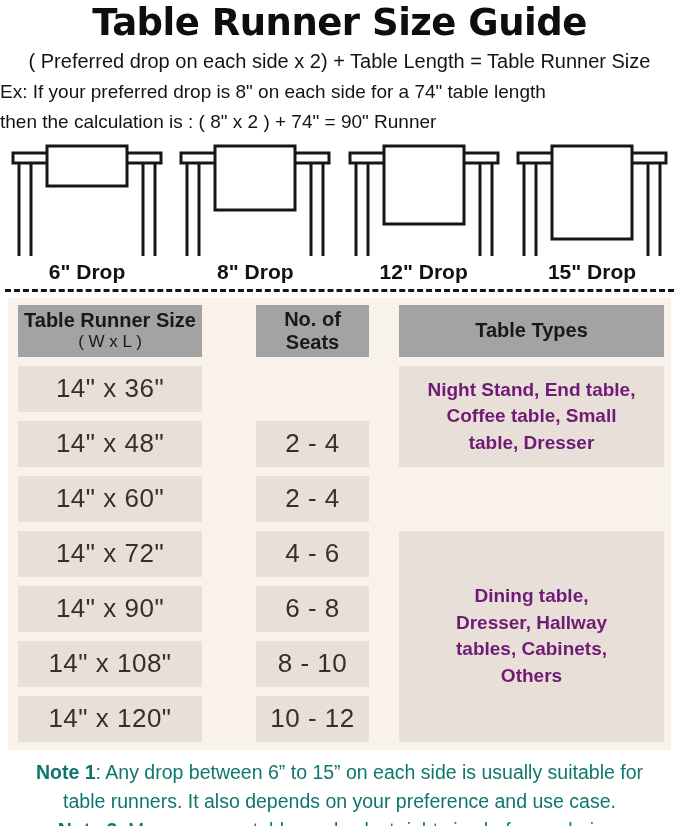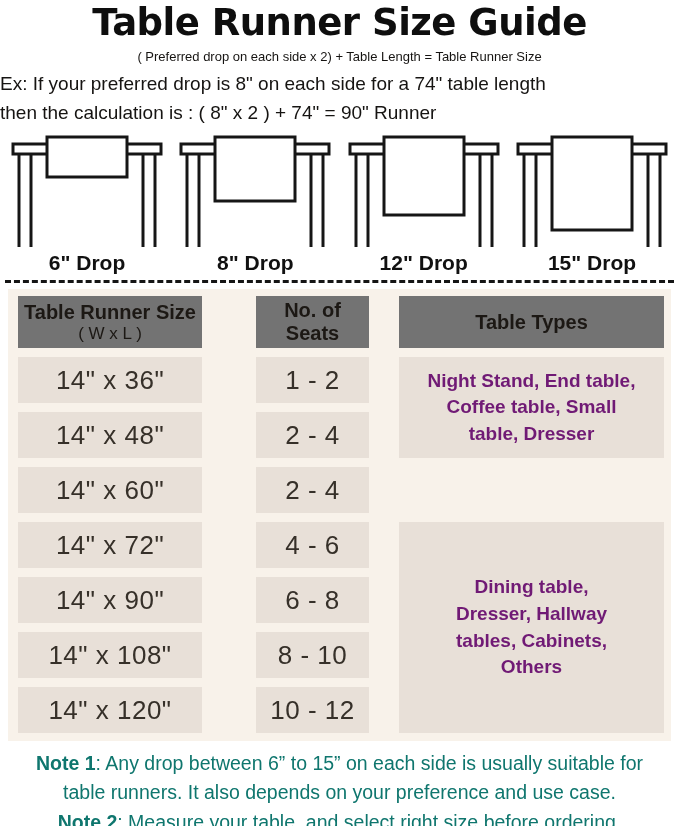--- a/index.html
+++ b/index.html
@@ -16,21 +16,21 @@
   
   .title {
     margin: 0; padding-top: 1px;
     text-align: center;
     font-family: "DejaVu Sans", sans-serif;
     font-size: 37px; font-weight: 700; letter-spacing: -0.5px;
     color: #0e0e0e; line-height: 1.2;
   }
   .formula {
     margin: 4px 4px 0; text-align: center;
-    font-size: 13px; color: #161412; line-height: 1.25;
+    font-size: 20px; color: #161412; line-height: 1.25;
   }
   .example { margin: 6px 0 0; font-size: 19px; color: #161412; line-height: 1.25; }
 
   
   .diagrams {
     display: flex; justify-content: space-between;
     padding: 0 11px; margin-top: 10px;
   }
   .diagram { width: 152px; text-align: center; }
   .diagram svg { display: block; }
@@ -47,21 +47,21 @@
     margin: 6px 8px 0;
     padding: 7px 7px 8px 10px;
   }
   .grid {
     display: grid;
     grid-template-columns: 184px 137px 1fr;
     grid-template-rows: 52px repeat(7, 46px);
     column-gap: 30px; row-gap: 9px;
   }
   .hcell {
-    background: #737373;
+    background: #a3a3a3;
     display: flex; flex-direction: column; align-items: center; justify-content: center;
     font-size: 20px; font-weight: 700; color: #1c1814; text-align: center;
     grid-row: 1;
   }
   .hcell .sub { font-size: 17px; font-weight: 400; margin-top: 0px; }
   .dcell {
     background: #e8e0d8;
     display: flex; align-items: center; justify-content: center;
     text-align: center;
   }
@@ -159,21 +159,20 @@
     <div class="grid">
 
       <div class="hcell c1">
         <span>Table Runner Size</span>
         <span class="sub">( W x L )</span>
       </div>
       <div class="hcell c2">No. of Seats</div>
       <div class="hcell c3">Table Types</div>
 
       <div class="dcell num c1 r1">14" x 36"</div>
-      <div class="dcell num c2 r1">1 - 2</div>
 
       <div class="dcell num c1 r2">14" x 48"</div>
       <div class="dcell num c2 r2">2 - 4</div>
 
       <div class="dcell num c1 r3">14" x 60"</div>
       <div class="dcell num c2 r3">2 - 4</div>
 
       <div class="dcell num c1 r4">14" x 72"</div>
       <div class="dcell num c2 r4">4 - 6</div>
 

